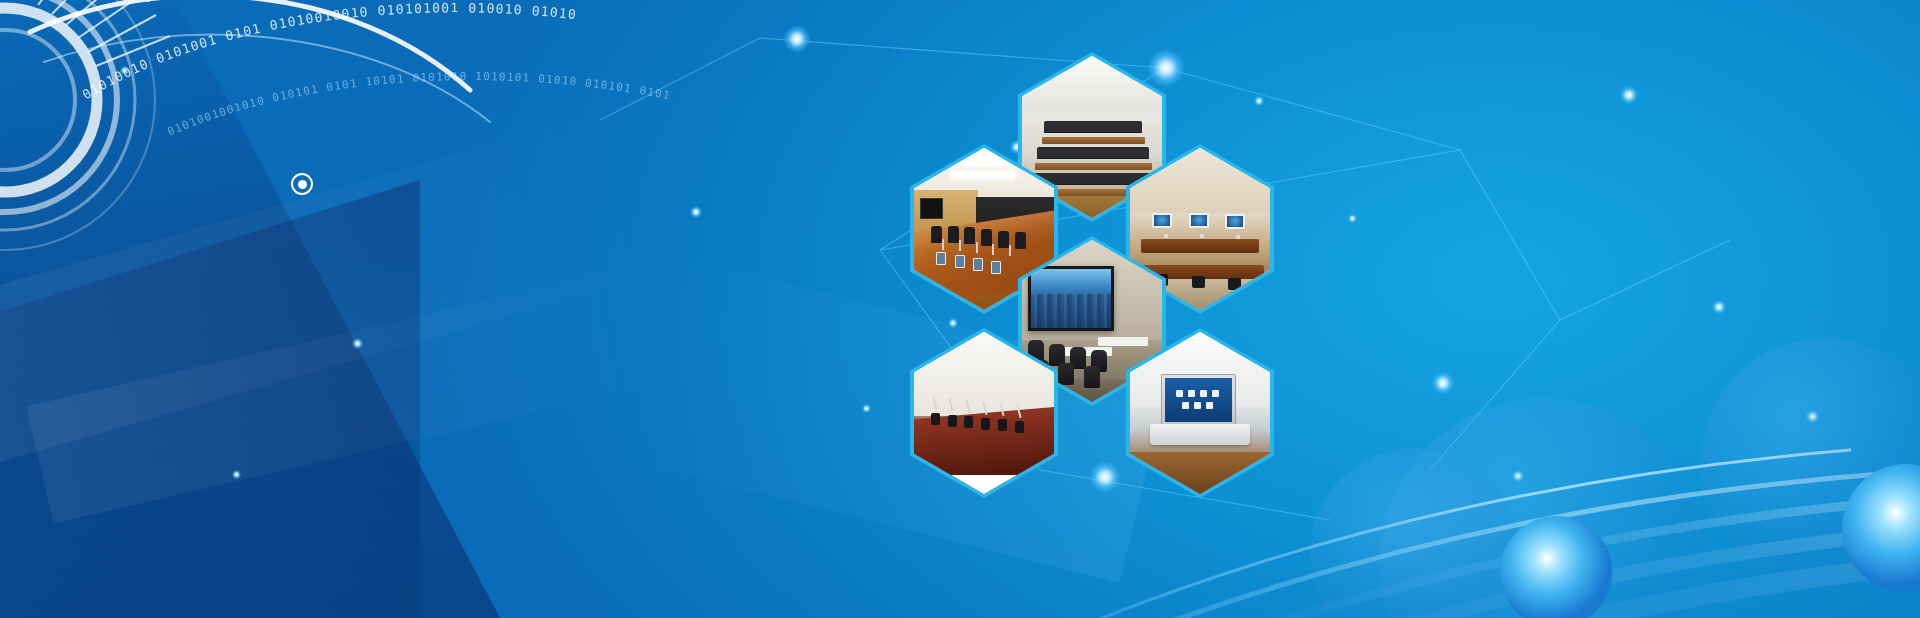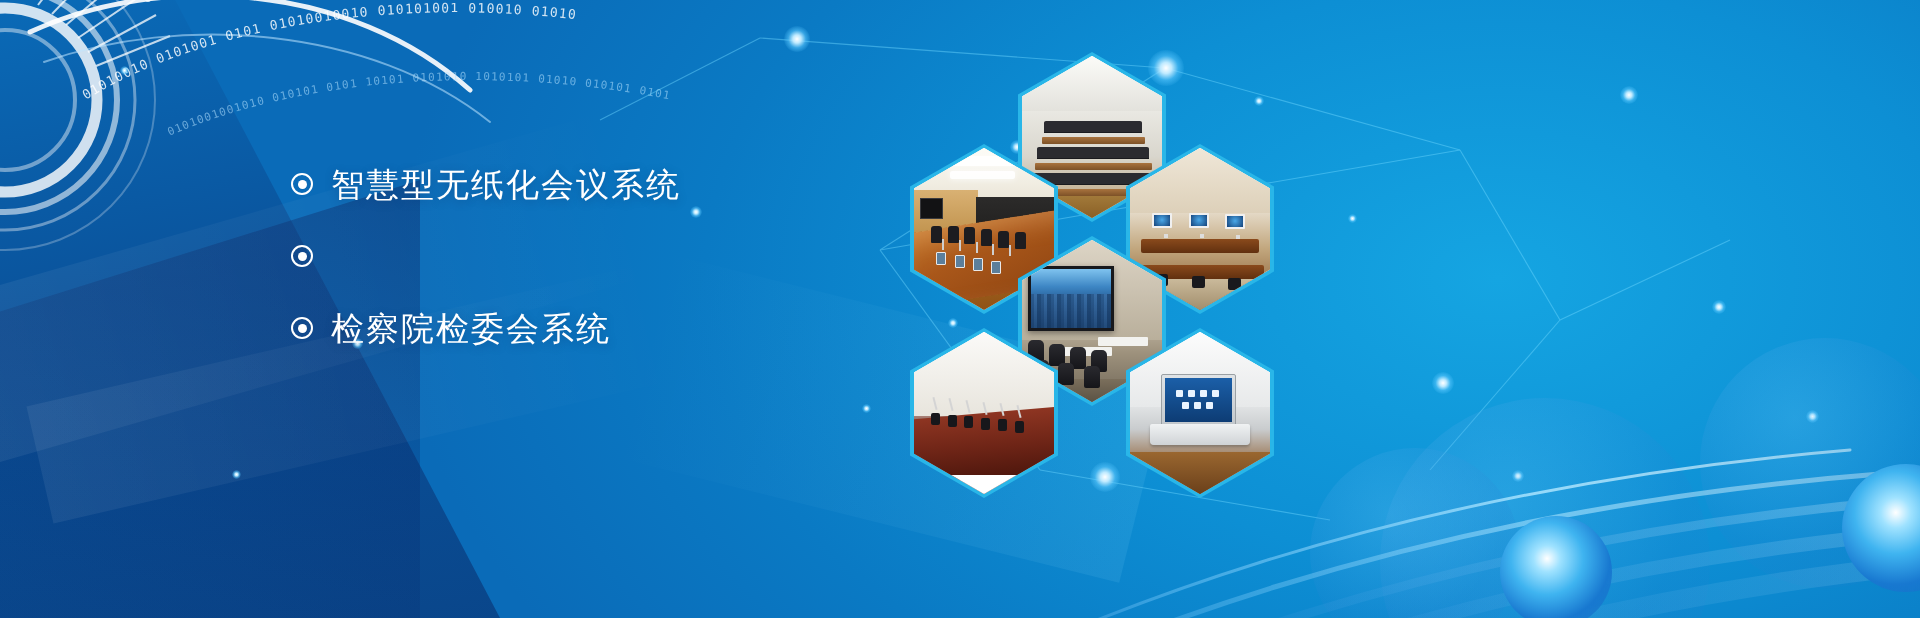--- a/index.html
+++ b/index.html
@@ -382,33 +382,25 @@
       </g>
     </svg>
   </div>
   <div class="sphere-bright" style="right:308px;bottom:-10px;width:112px;height:112px;"></div>
   <div class="sphere-bright" style="right:-50px;bottom:26px;width:128px;height:128px;"></div>
 
   <div class="copy">
 
     <div class="bullets">
 
+
       <div class="bullet-row">
         <span class="bullet-mark"></span>
-        <span class="bullet-label">智慧型无纸化会议系统</span>
-      </div>
-
-      <div class="bullet-row">
-        <span class="bullet-mark"></span>
-      </div>
-
-      <div class="bullet-row">
-        <span class="bullet-mark"></span>
-        <span class="bullet-label">检察院检委会系统</span>
-      </div>
+      </div>
+
 
     </div>
   </div>
 
   <div class="hex-cluster">
 
     <div class="hex hex-tc">
       <div class="hex-inner">
         <div class="scene s1">
           <div class="ceiling"></div>

